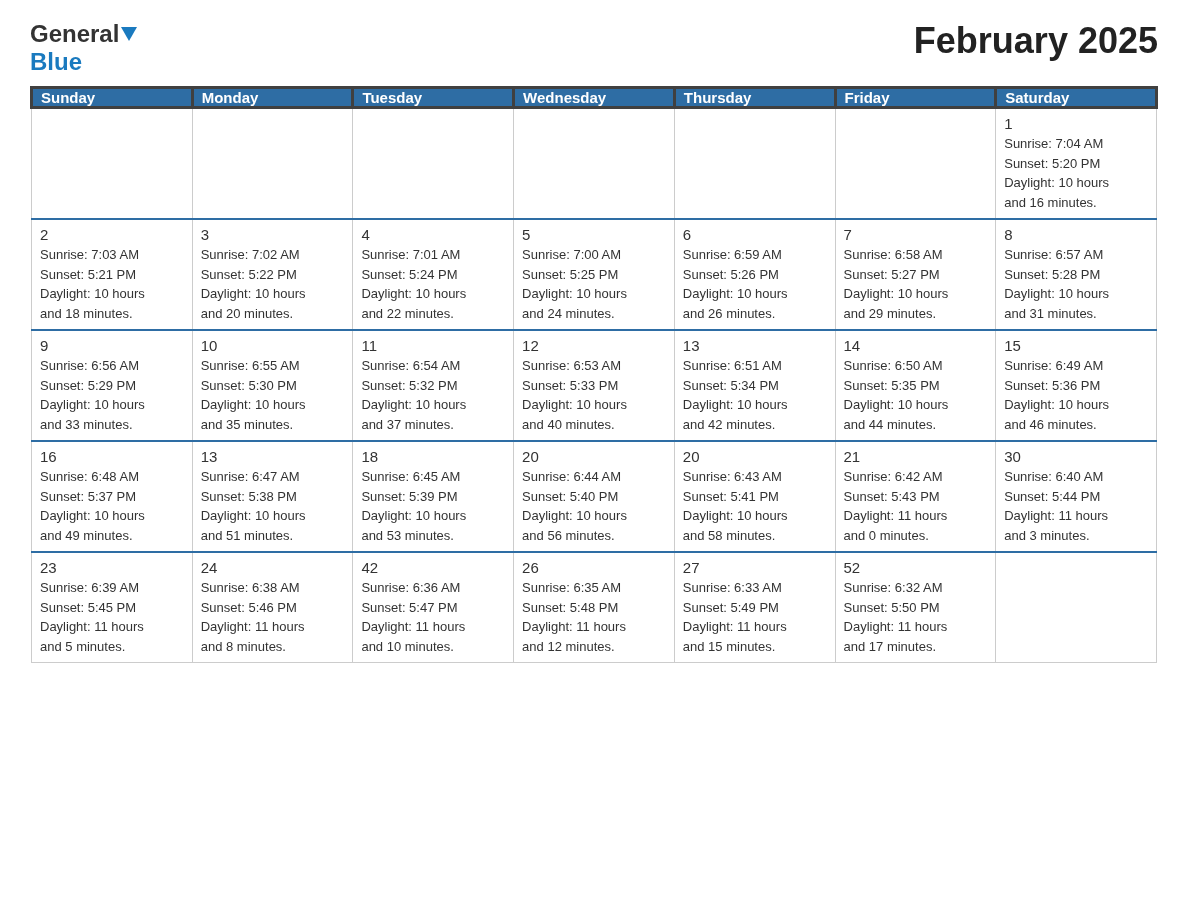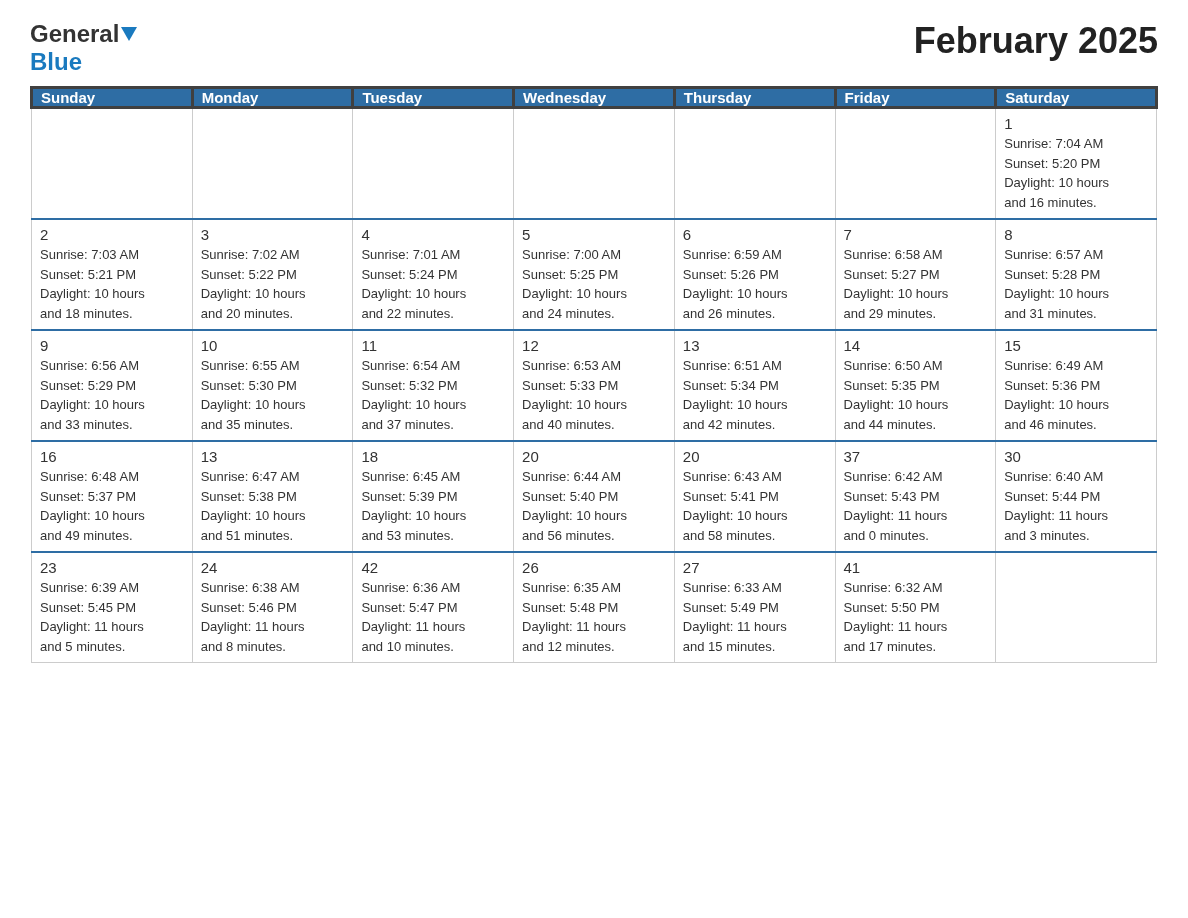--- a/index.html
+++ b/index.html
@@ -203,21 +203,21 @@
         </td>
         <td>
           <span class="day-number">20</span>
           <div class="day-info">Sunrise: 6:44 AM<br>Sunset: 5:40 PM<br>Daylight: 10 hours<br>and 56 minutes.</div>
         </td>
         <td>
           <span class="day-number">20</span>
           <div class="day-info">Sunrise: 6:43 AM<br>Sunset: 5:41 PM<br>Daylight: 10 hours<br>and 58 minutes.</div>
         </td>
         <td>
-          <span class="day-number">37</span>
+          <span class="day-number">21</span>
           <div class="day-info">Sunrise: 6:42 AM<br>Sunset: 5:43 PM<br>Daylight: 11 hours<br>and 0 minutes.</div>
         </td>
         <td>
           <span class="day-number">30</span>
           <div class="day-info">Sunrise: 6:40 AM<br>Sunset: 5:44 PM<br>Daylight: 11 hours<br>and 3 minutes.</div>
         </td>
       </tr>
       <tr>
         <td>
           <span class="day-number">23</span>
@@ -233,19 +233,19 @@
         </td>
         <td>
           <span class="day-number">26</span>
           <div class="day-info">Sunrise: 6:35 AM<br>Sunset: 5:48 PM<br>Daylight: 11 hours<br>and 12 minutes.</div>
         </td>
         <td>
           <span class="day-number">27</span>
           <div class="day-info">Sunrise: 6:33 AM<br>Sunset: 5:49 PM<br>Daylight: 11 hours<br>and 15 minutes.</div>
         </td>
         <td>
-          <span class="day-number">41</span>
+          <span class="day-number">52</span>
           <div class="day-info">Sunrise: 6:32 AM<br>Sunset: 5:50 PM<br>Daylight: 11 hours<br>and 17 minutes.</div>
         </td>
         <td class="empty-cell"></td>
       </tr>
     </tbody>
 </table>
 
 </body></html>

